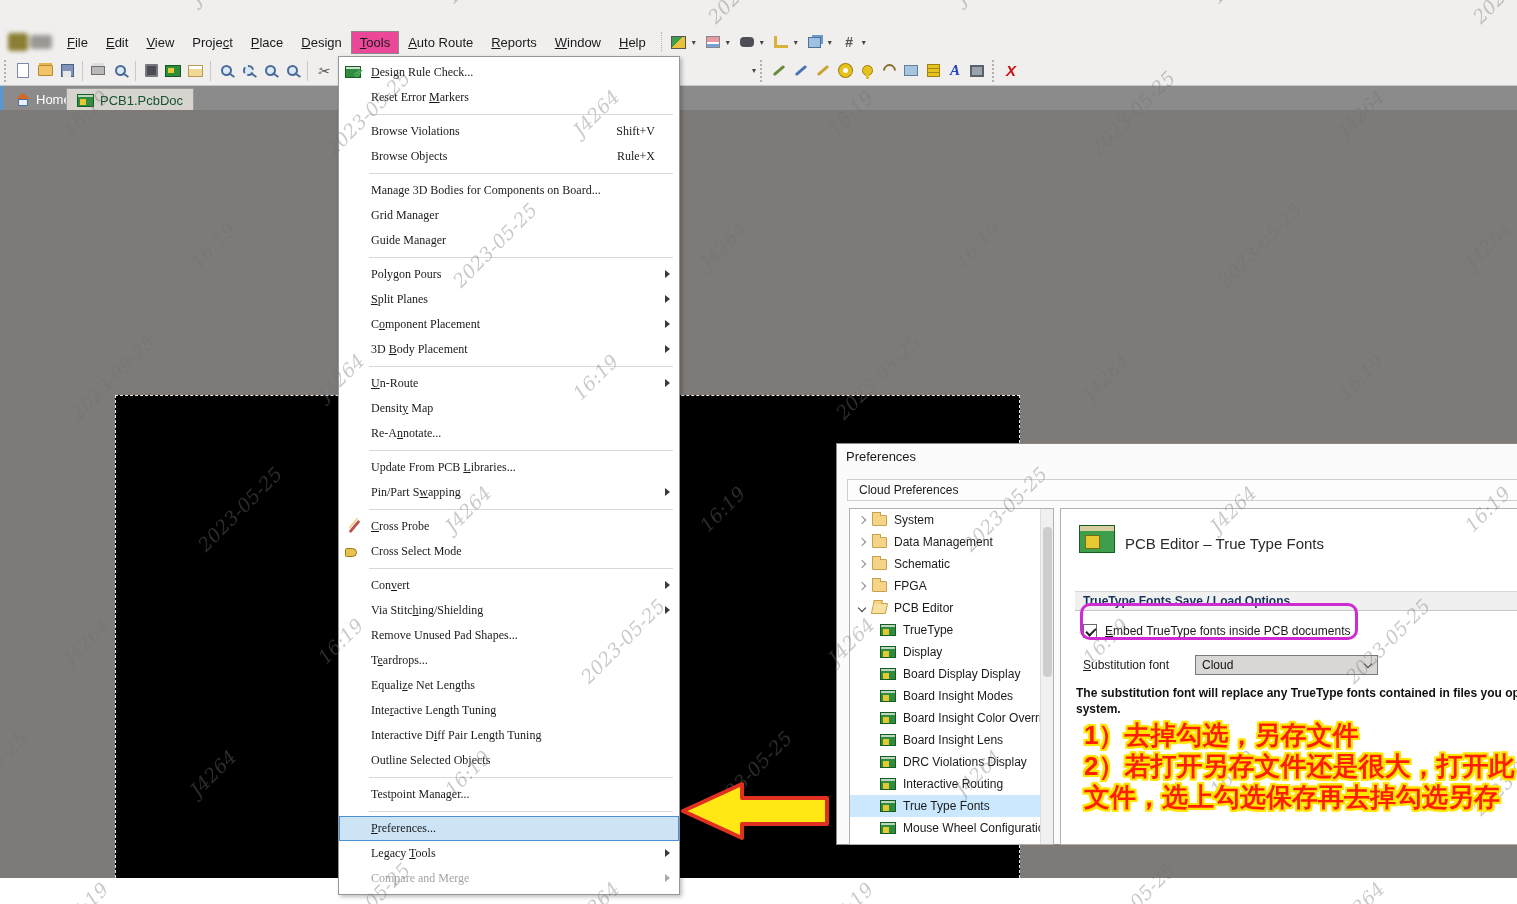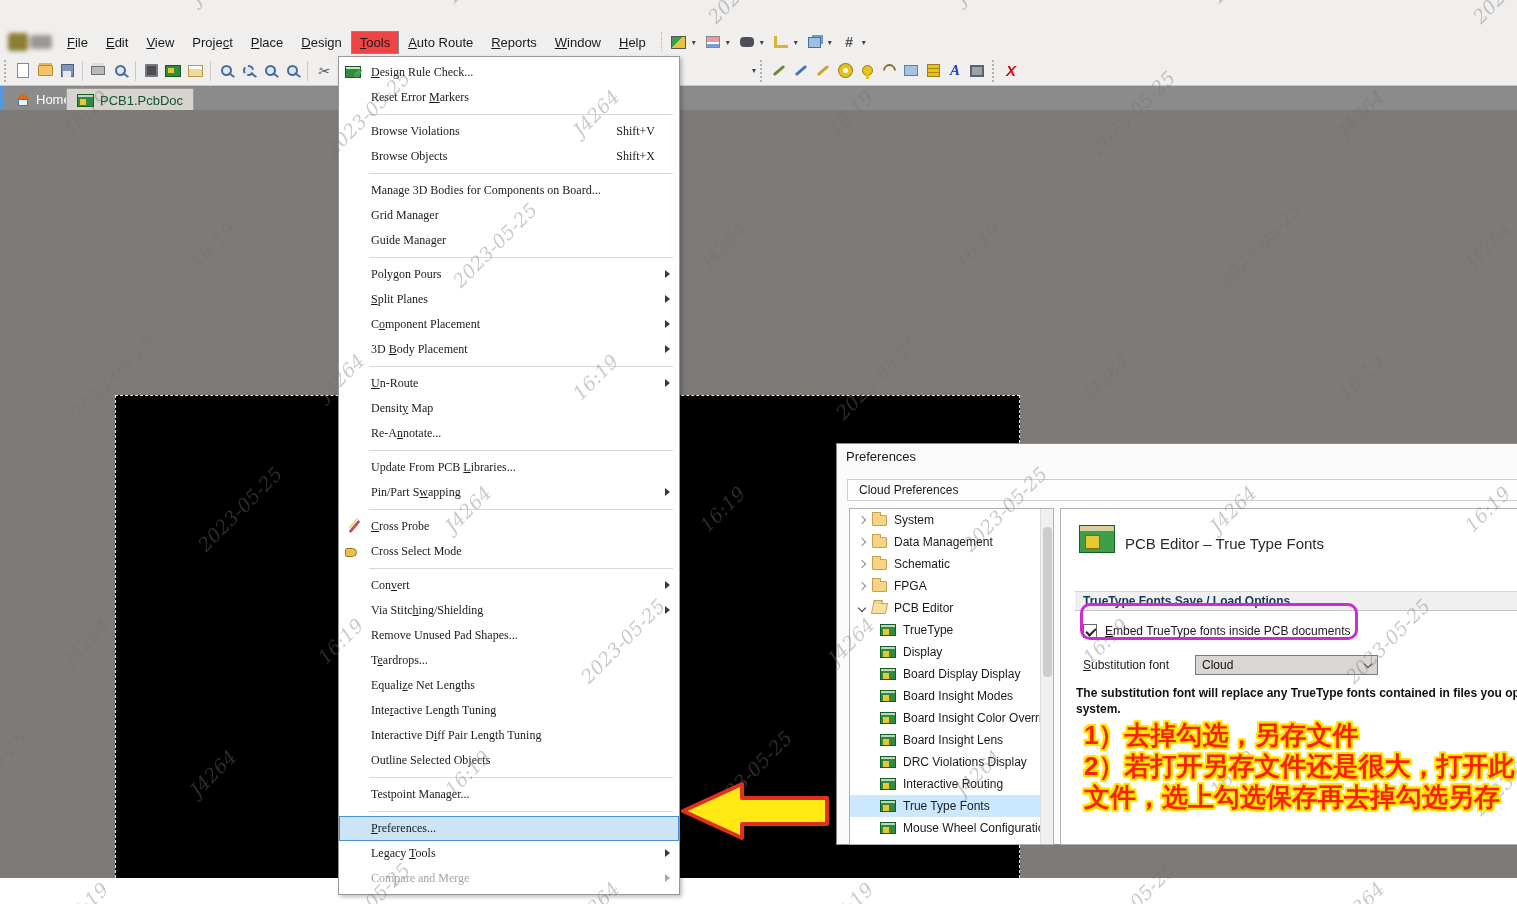--- a/index.html
+++ b/index.html
@@ -7,21 +7,21 @@
   .screen { position:relative; width:1517px; height:904px; overflow:hidden; background:#7d7a78; }
 
   
   .titlebar { position:absolute; left:0; top:0; width:1517px; height:28px; background:#f0efee; }
   .menubar { position:absolute; left:0; top:28px; width:1517px; height:28px; background:#f0efee; display:flex; align-items:center; font-size:13px; color:#1a1a1a; }
   .logo-blur { position:relative; width:52px; height:22px; margin-left:6px; filter:blur(2px); }
   .logo-blur .b1 { position:absolute; left:2px; top:2px; width:20px; height:18px; background:#8a7f34; border-radius:3px; }
   .logo-blur .b2 { position:absolute; left:24px; top:4px; width:22px; height:14px; background:#9b9894; border-radius:3px; }
   .mb-item { padding:4px 9px; white-space:nowrap; cursor:default; }
   .mb-item u { text-decoration:underline; }
-  .mb-item.open { background:#ef4444; border:1px solid #8a8a8a; padding:3px 8px; }
+  .mb-item.open { background:#ec4899; border:1px solid #8a8a8a; padding:3px 8px; }
   .mb-icons { display:flex; align-items:center; margin-left:6px; border-left:1px dotted #b5b5b5; padding-left:6px; }
   .mb-group { display:flex; align-items:center; margin-right:6px; }
   .caret { font-size:8px; color:#444; margin-left:2px; }
 
   .toolbar { position:absolute; left:0; top:56px; width:1517px; height:29px; background:#f0efee; display:flex; align-items:center; }
   .tb-sep { width:1px; height:20px; background:#c9c9c9; margin:0 4px; }
   .tb-handle { width:4px; height:22px; border-left:2px dotted #b0b0b0; margin:0 4px; }
   .ti { position:relative; width:20px; height:20px; margin:0 1px; display:inline-flex; align-items:center; justify-content:center; }
 
   
@@ -422,21 +422,21 @@
       <div class="tm-item">
         <span>Reset Error <u>M</u>arkers</span>
       </div>
       <div class="tm-sep"></div>
       <div class="tm-item">
         <span>Browse Violations</span>
         <span class="tm-short">Shift+V</span>
       </div>
       <div class="tm-item">
         <span>Browse Objects</span>
-        <span class="tm-short">Shift+X</span>
+        <span class="tm-short">Rule+X</span>
       </div>
       <div class="tm-sep"></div>
       <div class="tm-item">
         <span>Manage 3D Bodies for Components on Board...</span>
       </div>
       <div class="tm-item">
         <span>Grid Manager</span>
       </div>
       <div class="tm-item">
         <span>Guide Manager</span>

